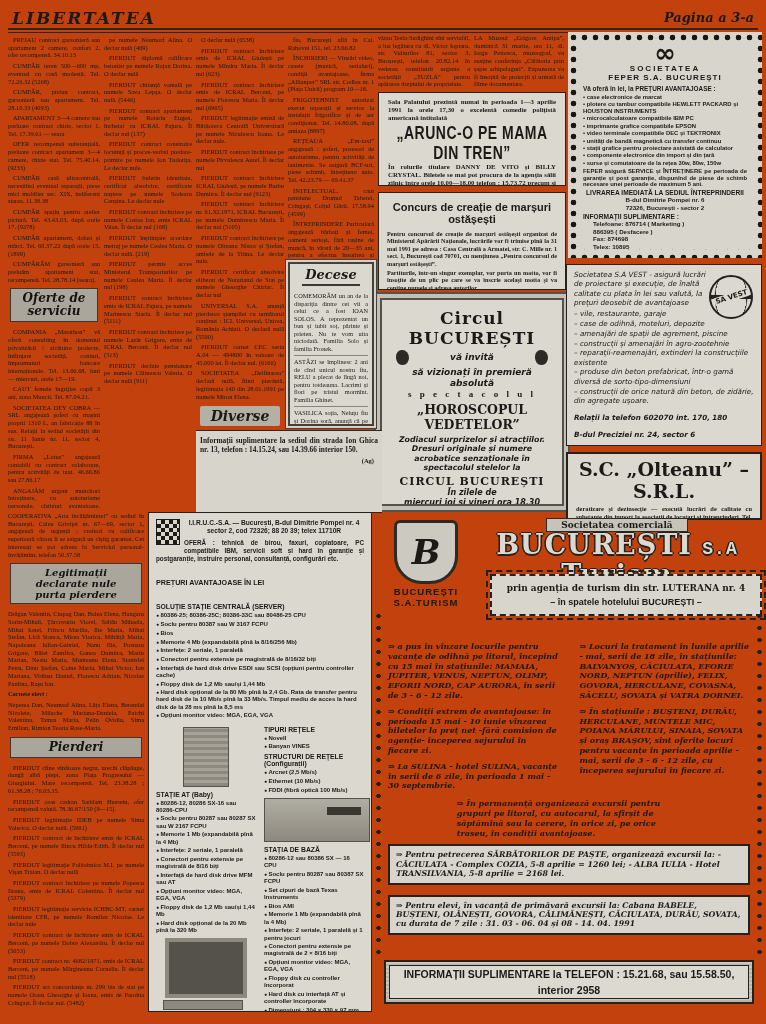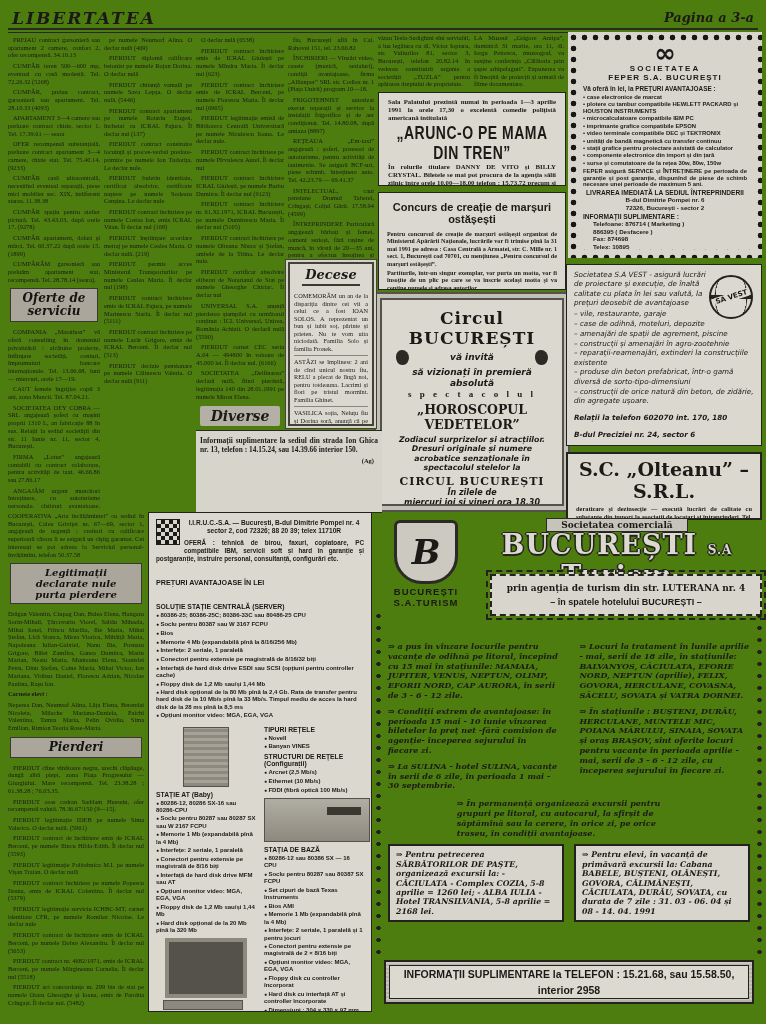--- a/index.html
+++ b/index.html
@@ -1,16 +1,16 @@
 <!DOCTYPE html>
 <html><head>
 <meta charset="utf-8">
 <style>
   html,body{margin:0;padding:0;background:#b9b6af;}
-  #paper{position:relative;width:766px;height:1024px;background:#4d7c0f;overflow:hidden;
+  #paper{position:relative;width:766px;height:1024px;background:#c2410c;overflow:hidden;
          font-family:"Liberation Serif",serif;color:#1c1a17;}
   
   #masthead{position:absolute;left:12px;top:8px;font:italic 800 17px "DejaVu Serif",serif;letter-spacing:2px;}
   #pagelabel{position:absolute;right:12px;top:10px;font:italic 800 13px "DejaVu Serif",serif;}
   #toprule{position:absolute;left:8px;top:28px;width:750px;border-top:2px solid #2a2824;border-bottom:1px solid #2a2824;height:2px;}
 
   
   .col{position:absolute;overflow:hidden;font-size:6.4px;line-height:7.7px;text-align:justify;}
   .ad{margin:0 0 3px 0;text-indent:5px;}
   .frag{text-indent:0;}
@@ -100,32 +100,32 @@
   #turism .starL{left:0;} #turism .starR{right:0;}
   #tur-logo{position:absolute;left:6px;top:6px;width:92px;text-align:center;}
   #tur-logo .crest{width:58px;height:58px;margin:0 auto;border:3px solid #2c2a25;border-radius:6px 6px 28px 28px;
      display:flex;align-items:center;justify-content:center;font:italic 800 34px "DejaVu Serif",serif;background:#ccc9c1;}
   #tur-logo .lbl{font:800 9.5px/10.5px "Liberation Sans",sans-serif;letter-spacing:1px;margin-top:3px;}
   #tur-title{position:absolute;left:102px;top:0;width:282px;text-align:center;}
   #tur-title .soc{display:inline-block;border:1.5px solid #2c2a25;background:#c6c3bb;padding:1px 14px;
      font:bold 9px "DejaVu Serif",serif;}
   #tur-title .big{font:800 27px/26px "DejaVu Serif",serif;letter-spacing:1px;color:#dcd9d1;
      text-shadow:-1.5px 0 #23221e,1.5px 0 #23221e,0 -1.5px #23221e,0 1.5px #23221e;}
-  #tur-title .big small{font-size:12px;}
+  #tur-title .big small{font-size:18px;font-family:Liberation Mono, monospace;}
   #tur-dot{position:absolute;left:116px;top:60px;width:252px;padding:7px 8px;text-align:center;
      border:2px dashed #23221e;outline:2px dashed #23221e;outline-offset:2px;background:#d8d5cd;}
   #tur-dot .l1{font:bold 9px "DejaVu Serif",serif;margin:0 0 4px;}
   #tur-dot .l2{font:800 9px "Liberation Sans",sans-serif;margin:0;}
   #tur-body{position:absolute;left:14px;right:14px;top:128px;}
   #tur-cols{display:flex;gap:21px;}
   #tur-cols .tcol{flex:1;}
   .tur-p{font:italic bold 8px/9.8px "DejaVu Serif",serif;text-align:left;margin:0 0 6px;}
   .tur-p::first-letter{font-style:normal;}
   #tur-center{width:62%;margin:2px auto 6px;font:italic bold 8px/9.8px "DejaVu Serif",serif;}
-  #tur-boxes{display:flex;gap:10px;margin-top:2px;}
+  #tur-boxes{display:flex;gap:10px;margin-top:2px;flex-direction:column;}
   .tur-box{flex:1;border:2px solid #23221e;padding:4px 6px;background:#d8d5cd;
      font:italic bold 7.8px/9.4px "DejaVu Serif",serif;}
   #tur-info{position:absolute;left:10px;right:10px;bottom:10px;border:2px solid #23221e;padding:3px;
      background:repeating-linear-gradient(0deg,#b7b4ac 0 2px,#c9c6be 2px 4px);}
   #tur-info .in{border:1px solid #23221e;background:#dcd9d1;text-align:center;
      font:800 10.5px/16px "Liberation Sans",sans-serif;}
 
   
   #iiruc{border:1.5px solid #23221e;padding:6px 7px;font-family:"Liberation Sans",sans-serif;}
   #iiruc .hdr{font:bold 6.6px/8px "Liberation Sans",sans-serif;text-align:center;margin:0;}

